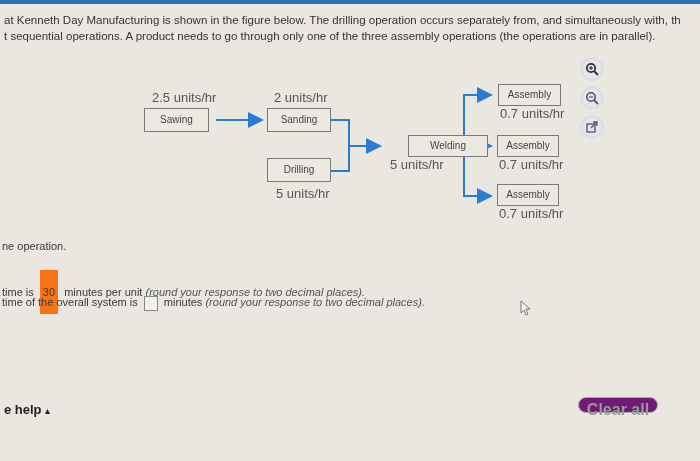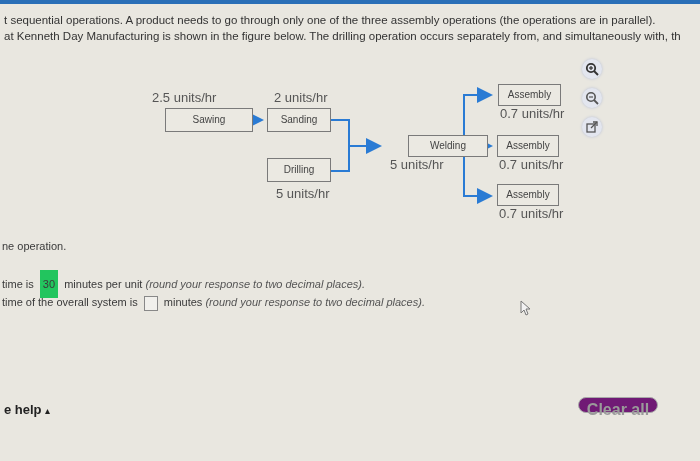--- a/index.html
+++ b/index.html
@@ -18,64 +18,64 @@
   }
   .lbl { position:absolute; font-size:13px; color:#555; white-space:nowrap; }
   .tool {
     position:absolute; width:20px; height:20px; border-radius:50%;
     background:#e3e6ef; box-shadow:0 0 3px #b9c0d6;
     display:flex; align-items:center; justify-content:center;
   }
   .q { position:absolute; font-size:11px; color:#3a3a3a; white-space:nowrap; }
   .q i { color:#555; }
   .answer-filled {
-    display:inline-block; background:#22c55e; padding:8px 3px; margin:0 3px; color:#3a3a3a;
+    display:inline-block; background:#f97316; padding:16px 3px; margin:0 3px; color:#3a3a3a;
   }
   .answer-input {
     display:inline-block; width:14px; height:15px; border:1px solid #888; background:#f1f0ec;
     vertical-align:middle; margin:0 3px; box-sizing:border-box; padding:0; font-size:10px;
   }
   .footer { position:absolute; left:0; top:388px; width:700px; height:51px; }
   .help { position:absolute; left:4px; top:14px; font-size:13px; font-weight:bold; color:#222; }
   .clear-btn {
     position:absolute; left:578px; top:9px; width:80px; height:16px; border:1.5px solid #a9a9a9;
     border-radius:13px; background:#701a75; color:#9a9a9a; font-size:16px; font-weight:bold;
     text-align:center; line-height:24px; box-sizing:border-box;
   }
   .cursor { position:absolute; left:520px; top:300px; }
 </style>
 </head>
 <body>
 
 <div class="topbar"></div>
 
 <div class="intro">
+  <div>at Kenneth Day Manufacturing is shown in the figure below. The drilling operation occurs separately from, and simultaneously with, th</div>
   <div>t sequential operations. A product needs to go through only one of the three assembly operations (the operations are in parallel).</div>
-  <div>at Kenneth Day Manufacturing is shown in the figure below. The drilling operation occurs separately from, and simultaneously with, th</div>
 </div>
 
 <div class="diagram">
   <svg width="700" height="230" style="position:absolute;left:0;top:0">
     <defs>
       <marker id="ah" markerWidth="8" markerHeight="8" refX="7" refY="4" orient="auto">
         <path d="M0,0 L8,4 L0,8 z" fill="#2a7bd4"></path>
       </marker>
     </defs>
     <g stroke="#2a7bd4" stroke-width="2" fill="none">
       <line x1="216" y1="120" x2="262" y2="120" marker-end="url(#ah)"></line>
       <polyline points="331,120 349,120 349,171 331,171"></polyline>
       <line x1="349" y1="146" x2="380" y2="146" marker-end="url(#ah)"></line>
       <line x1="444" y1="146" x2="491" y2="146" marker-end="url(#ah)"></line>
       <polyline points="464,196 464,95 491,95" marker-end="url(#ah)"></polyline>
       <polyline points="464,146 464,196 491,196" marker-end="url(#ah)"></polyline>
     </g>
   </svg>
 
   <div class="lbl" style="left:152px;top:90px">2.5 units/hr</div>
-  <div class="box" style="left:165px;top:108px;width:88px;height:24px;line-height:22px">Sawing</div>
+  <div class="box" style="left:144px;top:108px;width:65px;height:24px;line-height:22px">Sawing</div>
 
   <div class="lbl" style="left:274px;top:90px">2 units/hr</div>
   <div class="box" style="left:267px;top:108px;width:64px;height:24px;line-height:22px">Sanding</div>
 
   <div class="box" style="left:267px;top:158px;width:64px;height:24px;line-height:22px">Drilling</div>
   <div class="lbl" style="left:276px;top:186px">5 units/hr</div>
 
   <div class="box" style="left:408px;top:135px;width:80px;height:22px;line-height:20px">Welding</div>
   <div class="lbl" style="left:390px;top:157px">5 units/hr</div>
 

